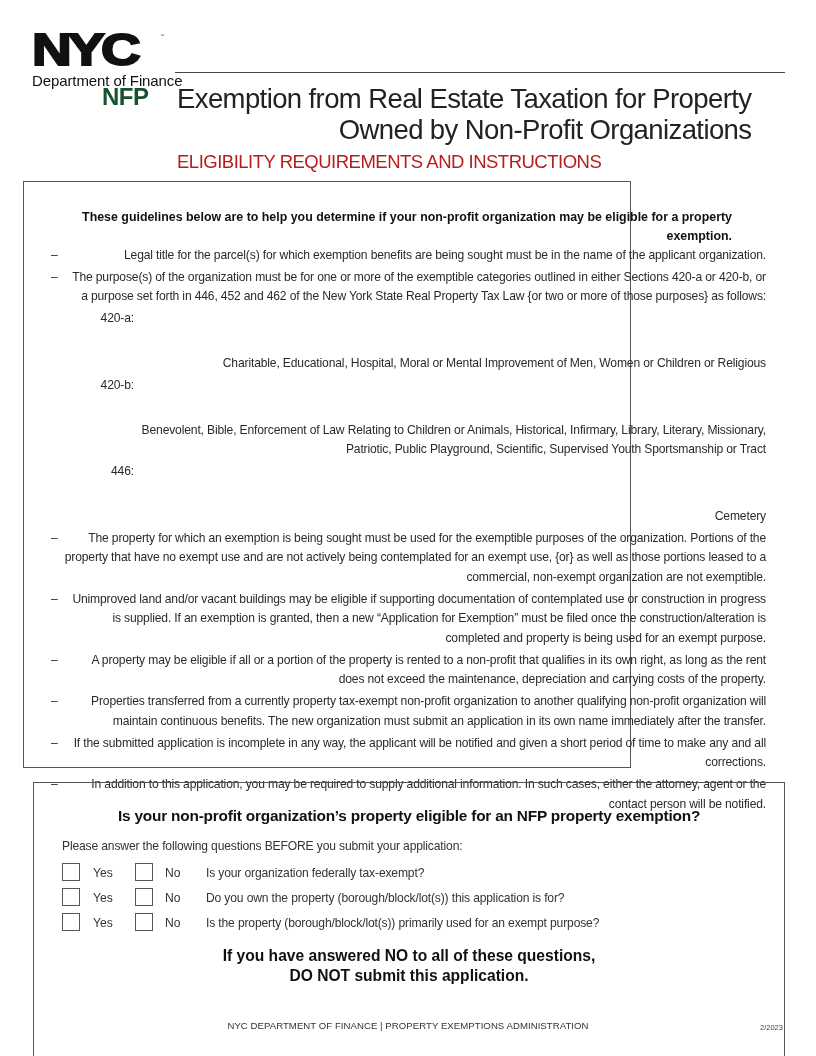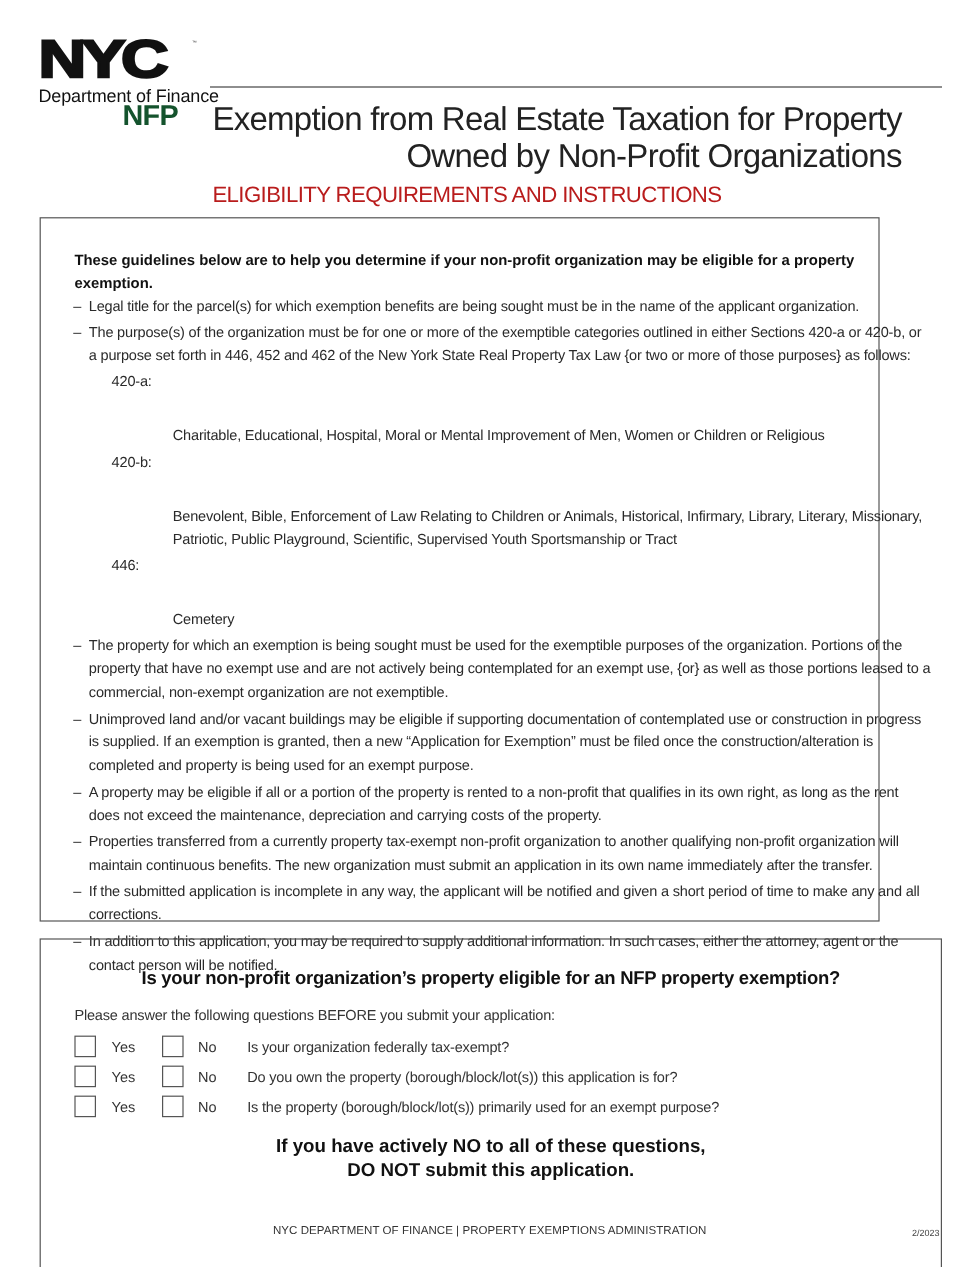--- a/index.html
+++ b/index.html
@@ -17,21 +17,21 @@
     .logo-tm { position: absolute; left: 128px; top: 2px; font-size: 4px; color:#333; }
     .logo-dept { position: absolute; left: 0; top: 41px; font-size: 15px; font-weight: normal; white-space: nowrap; color: #111; letter-spacing: -0.1px; }
 
     .header-rule { position: absolute; left: 175px; top: 72px; width: 610px; height: 1px; background: #444; }
     .form-code { position: absolute; left: 102px; top: 83px; font-size: 24px; font-weight: bold; color: #14532d; letter-spacing: -0.5px; }
     .title { position: absolute; left: 177px; top: 83px; font-size: 27.5px; line-height: 31px; color: #222; letter-spacing: -0.6px; font-weight: normal; text-align: right; }
     .subtitle { position: absolute; left: 177px; top: 151px; font-size: 18.5px; color: #b91c1c; letter-spacing: -0.5px; }
 
     
     .box { position: absolute; border: 1.3px solid #555; }
-    .box1 { left: 33px; top: 181px; width: 700px; height: 587px; }
+    .box1 { left: 23px; top: 181px; width: 608px; height: 587px; text-align: right; }
     .intro { position: absolute; left: 28px; top: 26px; width: 680px; font-size: 12.4px; line-height: 19px; font-weight: bold; color: #111; }
     .bullets { position: absolute; left: 27px; top: 64px; width: 715px; list-style: none; font-size: 12.1px; color: #2a2a2a; letter-spacing: -0.15px; }
     .bullets > li { position: relative; padding-left: 13px; line-height: 19.6px; margin-bottom: 2.2px; }
     .bullets > li .dash { position: absolute; left: 0; top: 0; }
     .cats { list-style: none; margin-top: 2px; }
     .cats li { display: flex; line-height: 19.5px; margin-bottom: 2.3px; padding-left: 19px; }
     .cats .code { width: 51px; flex: none; }
     .cats .desc { flex: 1; margin-top: 45px; }
 
     
@@ -141,19 +141,19 @@
     </div>
     <div class="q-row">
       <span class="cb cb-yes"></span>
       <span class="lbl lbl-yes">Yes</span>
       <span class="cb cb-no"></span>
       <span class="lbl lbl-no">No</span>
       <span class="q-text">Is the property (borough/block/lot(s)) primarily used for an exempt purpose?</span>
     </div>
   </div>
   <div class="warn">
-    <span>If you have actively NO to all of these questions,</span><br>
+    <span>If you have answered NO to all of these questions,</span><br>
     <span>DO NOT submit this application.</span>
   </div>
 </section>
 
 <div class="footer-text">NYC DEPARTMENT OF FINANCE | PROPERTY EXEMPTIONS ADMINISTRATION</div>
 <div class="footer-date">2/2023</div>
 
 </body></html>

